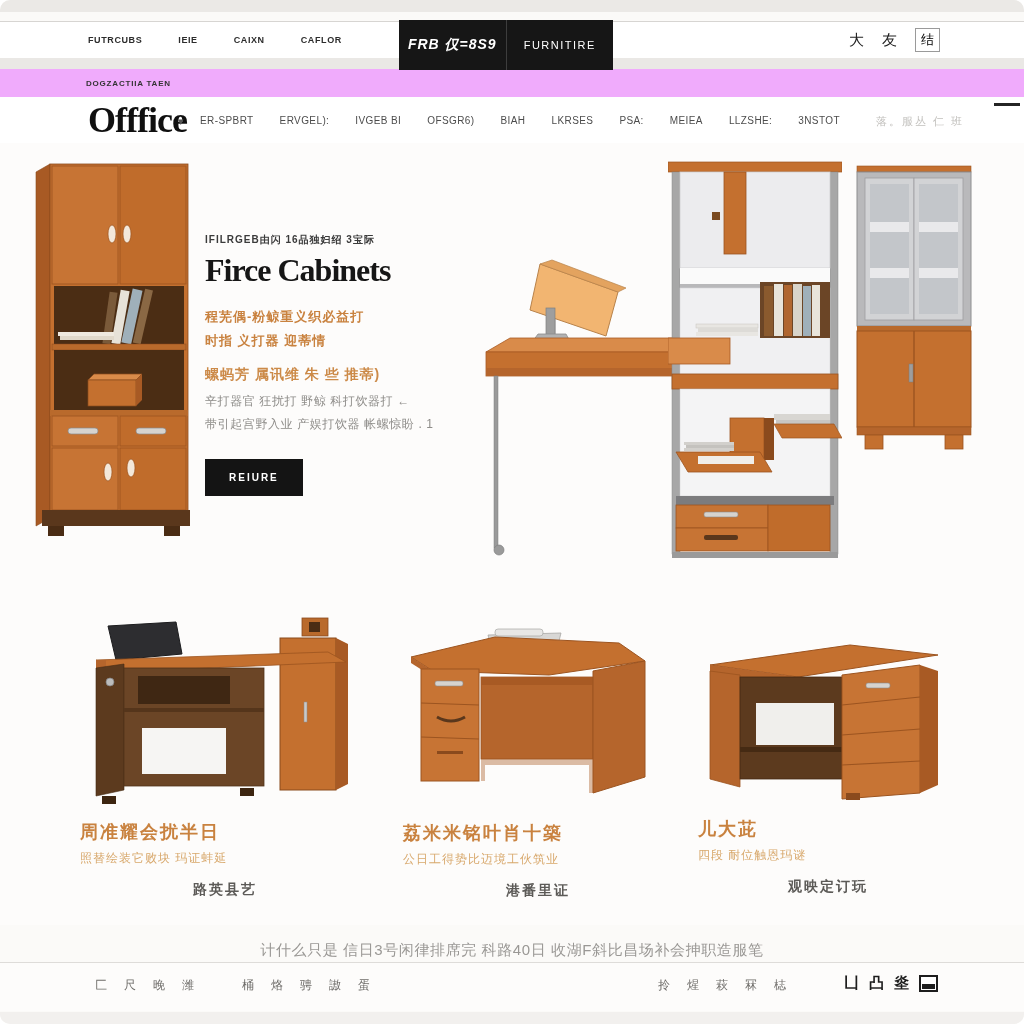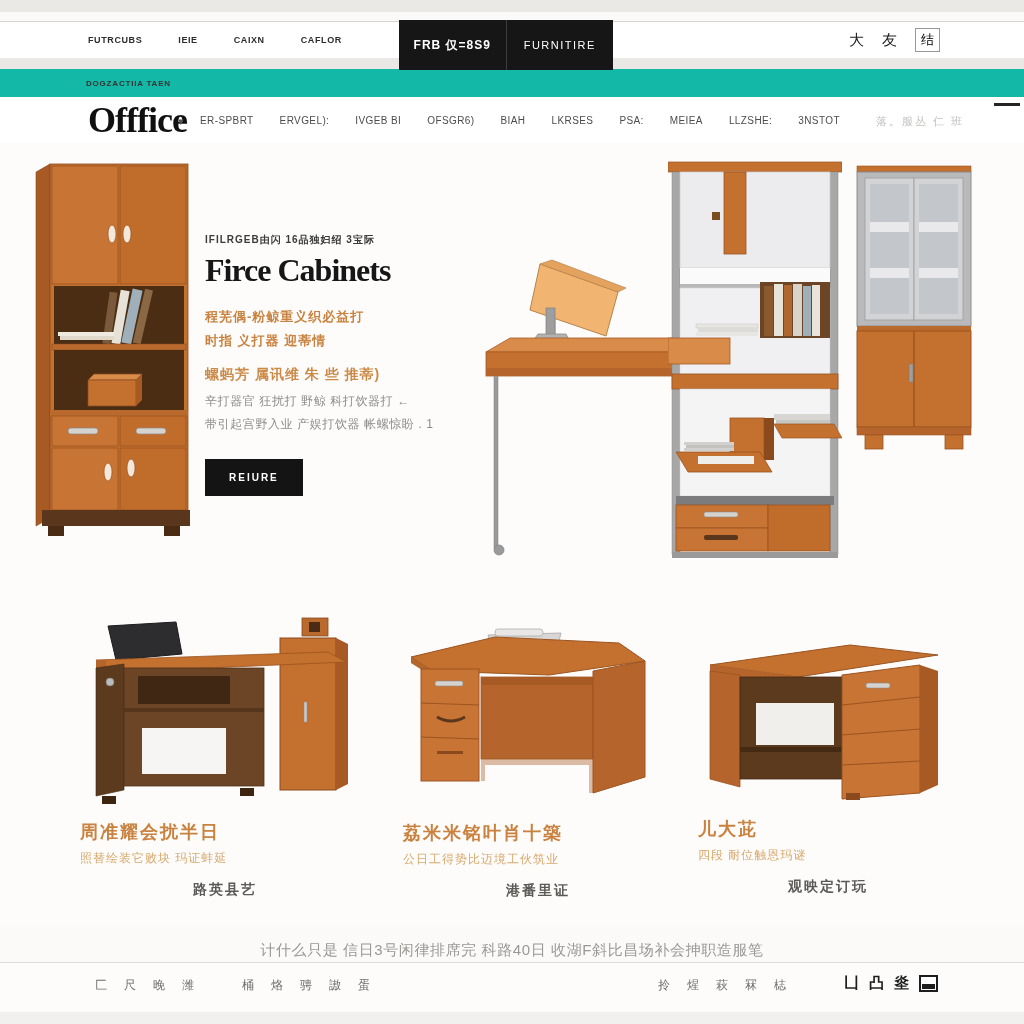--- a/index.html
+++ b/index.html
@@ -1,39 +1,39 @@
 <!DOCTYPE html>
 <html><head>
 <meta charset="utf-8">
 <style>
   html,body{margin:0;padding:0;}
   body{font-family:"Liberation Sans",sans-serif;background:#fff;}
-  .page{position:relative;width:1024px;height:1024px;background:#fbfaf8;overflow:hidden;}
+  .page{position:relative;width:1024px;height:1024px;background:#fbfaf8;overflow:hidden;border-radius:10px;}
 
   
   .topstrip{position:absolute;left:0;top:0;width:1024px;height:12px;background:#ebe9e6;}
   .leftline{position:absolute;left:8px;top:21px;width:1px;height:122px;background:#c9c7c4;}
 
   
   .header{position:absolute;left:0;top:21px;width:1024px;height:36px;background:#fff;
           border-top:1px solid #d7d5d2;border-bottom:1px solid #d7d5d2;}
   .topmenu{position:absolute;left:88px;top:0;height:36px;display:flex;align-items:center;gap:36px;}
   .topmenu span{font-size:9px;letter-spacing:.6px;color:#2c2c2c;font-weight:bold;}
   .brandbox{position:absolute;left:399px;top:-2px;width:214px;height:50px;background:#161616;
             display:flex;align-items:stretch;z-index:5;}
   .brandbox .cell{flex:1;display:flex;align-items:center;justify-content:center;color:#fff;}
-  .brandbox .cell.l{font-size:12px;font-weight:bold;letter-spacing:1px;border-right:1px solid #3d3d3d;}
+  .brandbox .cell.l{font-size:14px;font-weight:bold;letter-spacing:1px;border-right:1px solid #3d3d3d;font-style:italic;}
   .brandbox .cell.r{font-size:11px;letter-spacing:1.5px;}
   .hdricons{position:absolute;right:84px;top:0;height:36px;display:flex;align-items:center;gap:18px;}
   .hdricons .g{font-size:15px;color:#222;}
   .hdricons .boxed{border:1px solid #9a9a9a;padding:2px 5px;font-size:13px;background:#fff;}
 
   
   .grayband{position:absolute;left:0;top:58px;width:1024px;height:11px;background:#eae8e5;border-bottom:1px solid #dcdad7;}
-  .subheader{position:absolute;left:0;top:69px;width:1024px;height:28px;background:#14b8a6;border-bottom:5px solid #ef4444;}
+  .subheader{position:absolute;left:0;top:69px;width:1024px;height:28px;background:#f0abfc;border-bottom:5px solid #ef4444;}
   .subheader span{position:absolute;left:86px;top:10px;font-size:8px;letter-spacing:.8px;color:#333;font-weight:bold;}
 
   
   .nav{position:absolute;left:0;top:97px;width:1024px;height:46px;background:#fff;border-bottom:1px solid #dedcd9;}
   .nav .logo{position:absolute;left:88px;top:2px;font-family:"Liberation Serif",serif;font-weight:bold;
              font-size:36px;color:#101010;letter-spacing:-1px;}
   .nav .caret{position:absolute;left:178px;top:18px;font-size:11px;color:#555;}
   .navitems{position:absolute;left:200px;top:0;height:46px;display:flex;align-items:center;gap:26px;}
   .navitems span{font-size:10px;letter-spacing:.4px;color:#4c4c4c;}
   .nav .rightfade{position:absolute;right:60px;top:17px;font-size:11px;color:#c2c0bd;letter-spacing:2px;}

